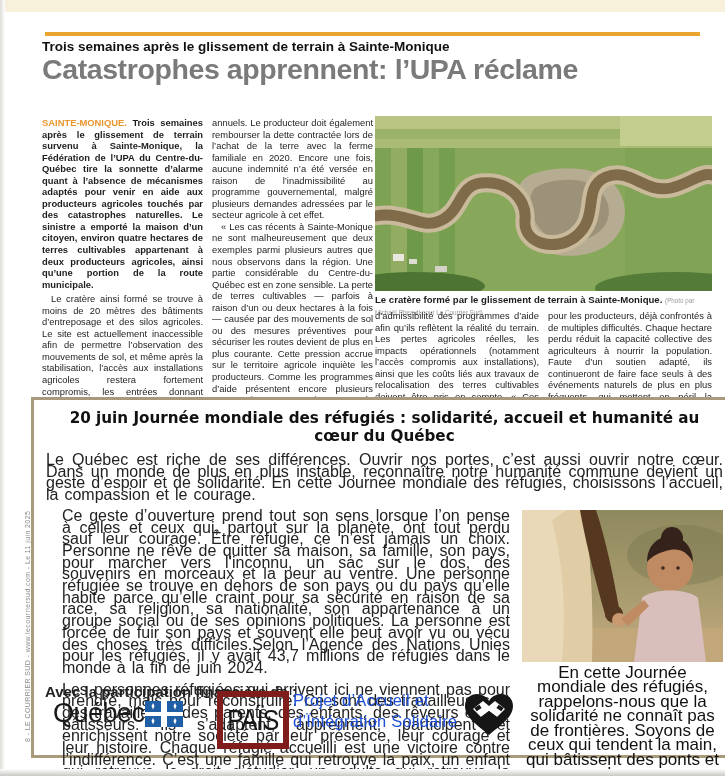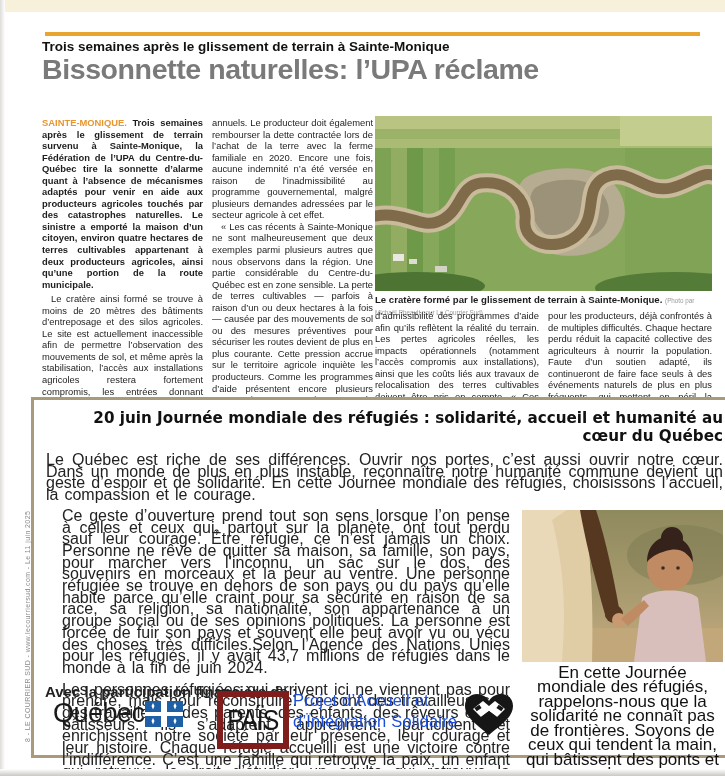--- a/index.html
+++ b/index.html
@@ -28,21 +28,21 @@
   .lead{font-weight:700;}
   .dateline{color:#e8962e;font-weight:700;}
 
   .article-photo{position:absolute;left:375px;top:116px;width:337px;height:175px;overflow:hidden;}
   .caption{position:absolute;left:375px;top:294px;width:337px;font-size:9.6px;font-weight:700;line-height:11px;}
   .credit{font-weight:400;font-size:6.3px;color:#999;}
 
   
   .ad-box{position:absolute;left:31px;top:397px;width:677px;height:345px;background:#fff;
           border:3px solid #a89a7b;padding:6px 12px 4px 12px;box-sizing:content-box;}
-  .ad-title{text-align:right;font-family:"DejaVu Sans",sans-serif;font-size:15.2px;font-weight:700;
+  .ad-title{text-align:center;font-family:"DejaVu Sans",sans-serif;font-size:15.2px;font-weight:700;
             color:#111;margin-top:3px;}
   .ad-text{font-size:16px;line-height:11.7px;text-align:justify;word-spacing:1.5px;color:#222;}
   .ad-p1{margin-top:9px;}
   .ad-row{display:flex;gap:12px;margin-top:9px;}
   .ad-left{width:452px;margin-left:16px;}
   .ad-left .ad-text + .ad-text{margin-top:10px;}
   .ad-right{width:201px;}
   .ad-photo{width:201px;height:152px;overflow:hidden;}
   .ad-caption{font-size:17px;line-height:14.5px;font-weight:400;text-align:center;margin-top:4px;color:#111;}
   .ad-number{font-size:6px;color:#777;text-align:right;margin-top:2px;}
@@ -68,21 +68,21 @@
 
   <div class="top-strip"></div>
   <div class="left-edge"></div>
   <div class="right-edge"></div>
 
   <div class="gold-rule"></div>
 
   <div class="kicker">Trois semaines après le glissement de terrain à Sainte-Monique</div>
 
   <div class="headline">
-    <div>Bissonnette naturelles: l’UPA réclame</div>
+    <div>Catastrophes apprennent: l’UPA réclame</div>
   </div>
 
   <div class="body-cols cols-left">
     <div class="col">
       <p class="lead"><span class="dateline">SAINTE-MONIQUE.</span> <span>Trois semaines après le glissement de terrain survenu à Sainte-Monique, la Fédération de l’UPA du Centre-du-Québec tire la sonnette d’alarme quant à l’absence de mécanismes adaptés pour venir en aide aux producteurs agricoles touchés par des catastrophes naturelles. Le sinistre a emporté la maison d’un citoyen, environ quatre hectares de terres cultivables appartenant à deux producteurs agricoles, ainsi qu’une portion de la route municipale.</span></p>
       <p class="sp">
           <span class="indent">Le cratère ainsi formé se trouve à moins de 20 mètres des bâtiments d’entreposage et des silos agricoles. Le site est actuellement inaccessible afin de permettre l’observation des mouvements de sol, et même après la stabilisation, l’accès aux installations agricoles restera fortement compromis, les entrées donnant désormais directement sur le vide. Selon le Programme général d’assistance financière d’urgence, les dépenses qui pourraient être liées à ces dommages ne sont pas couvertes.</span>
         </p>
       <p>
           <span class="indent">Ce n’est pas un cas isolé, rappelle la Fédération. Il y a quelques années, un embâcle s’est formé sur la rivière dans le même secteur avait causé la perte de 10 hectares chez un producteur de pommes de terre, représentant plus de 12% de ses revenus</span>

